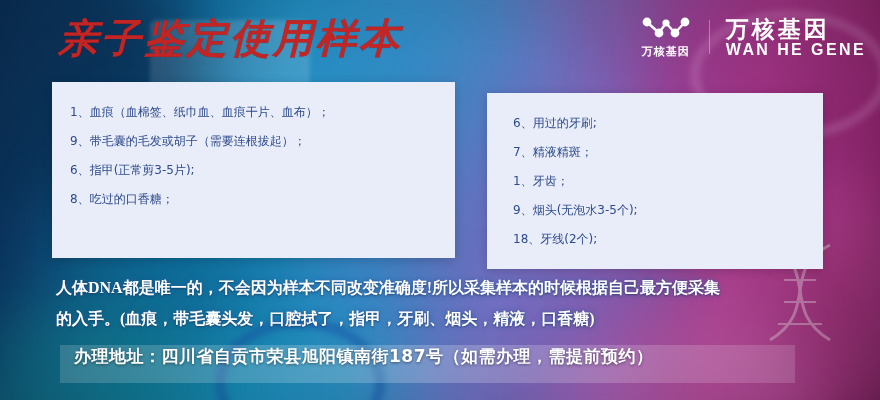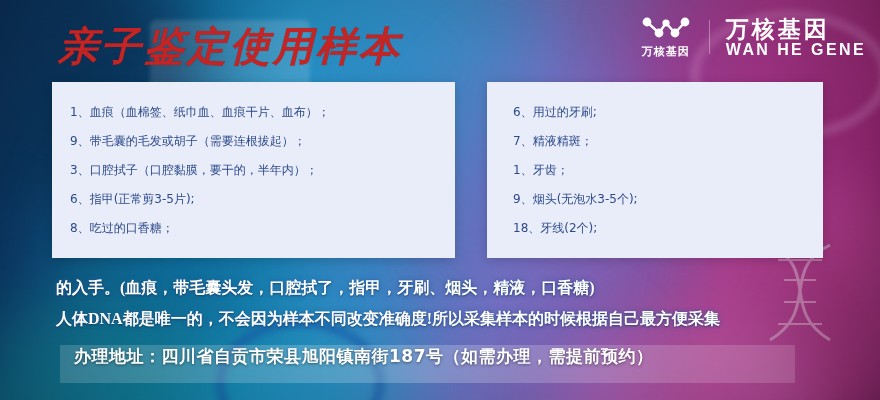--- a/index.html
+++ b/index.html
@@ -53,21 +53,21 @@
     position:absolute;right:20px;top:240px;width:110px;height:110px;
     opacity:.35;
   }
   .vignette{
     position:absolute;inset:0;
     background:radial-gradient(ellipse at 50% 45%,rgba(0,0,0,0) 40%,rgba(0,0,0,.22) 100%);
   }
 
   
   .title{
-    position:absolute;left:58px;top:24px;
+    position:absolute;left:58px;top:16px;
     font-size:40px;line-height:46px;font-style:italic;font-weight:bold;
     color:#c32424;letter-spacing:3px;
     font-family:"Liberation Serif","DejaVu Serif",serif;
     white-space:nowrap;
     text-shadow:0 0 1px rgba(120,0,0,.5);
   }
 
   
   .brand{
     position:absolute;right:14px;top:14px;
@@ -87,21 +87,21 @@
   .brand-cn{font-size:23px;font-weight:bold;color:#ffffff;letter-spacing:3px;line-height:26px;}
   .brand-en{font-size:16px;font-weight:bold;color:#ffffff;letter-spacing:2.4px;line-height:14px;}
 
   
   .panel{
     position:absolute;top:82px;height:176px;
     background:#e9edf9;
     box-shadow:0 2px 10px rgba(0,0,0,.18);
   }
   .panel-left{left:52px;width:403px;}
-  .panel-right{left:487px;width:336px;}
+  .panel-right{left:487px;width:336px;margin-top:11px;}
   .panel-inner{padding:16px 0 0 18px;}
   .sample-item{
     color:#2c4a8c;font-size:12px;line-height:29px;white-space:nowrap;
     font-family:"DejaVu Sans","Liberation Sans",sans-serif;
   }
   .panel-right .panel-inner{padding-left:26px;}
 
   
   .note{
     position:absolute;left:56px;top:272px;width:780px;
@@ -178,38 +178,37 @@
     <div class="brand-words">
       <span class="brand-cn">万核基因</span>
       <span class="brand-en">WAN HE GENE</span>
     </div>
   </div>
 
   <div class="panel panel-left">
     <div class="panel-inner">
       <div class="sample-item">1、血痕（血棉签、纸巾血、血痕干片、血布）；</div>
       <div class="sample-item">9、带毛囊的毛发或胡子（需要连根拔起）；</div>
-      <div class="sample-item">3、口腔拭子（口腔黏膜，要干的，半年内）；</div>
       <div class="sample-item">6、指甲(正常剪3-5片);</div>
       <div class="sample-item">8、吃过的口香糖；</div>
     </div>
   </div>
 
   <div class="panel panel-right">
     <div class="panel-inner">
       <div class="sample-item">6、用过的牙刷;</div>
       <div class="sample-item">7、精液精斑；</div>
       <div class="sample-item">1、牙齿；</div>
       <div class="sample-item">9、烟头(无泡水3-5个);</div>
       <div class="sample-item">18、牙线(2个);</div>
     </div>
   </div>
 
   <div class="note">
+    <div class="note-line">人体DNA都是唯一的，不会因为样本不同改变准确度!所以采集样本的时候根据自己最方便采集</div>
     <div class="note-line">的入手。(血痕，带毛囊头发，口腔拭了，指甲，牙刷、烟头，精液，口香糖)</div>
-    <div class="note-line">人体DNA都是唯一的，不会因为样本不同改变准确度!所以采集样本的时候根据自己最方便采集</div>
   </div>
 
   <div class="address-bar">
     <span class="address-text">办理地址：四川省自贡市荣县旭阳镇南街187号（如需办理，需提前预约）</span>
   </div>
 
 </div>
 
 </body></html>

